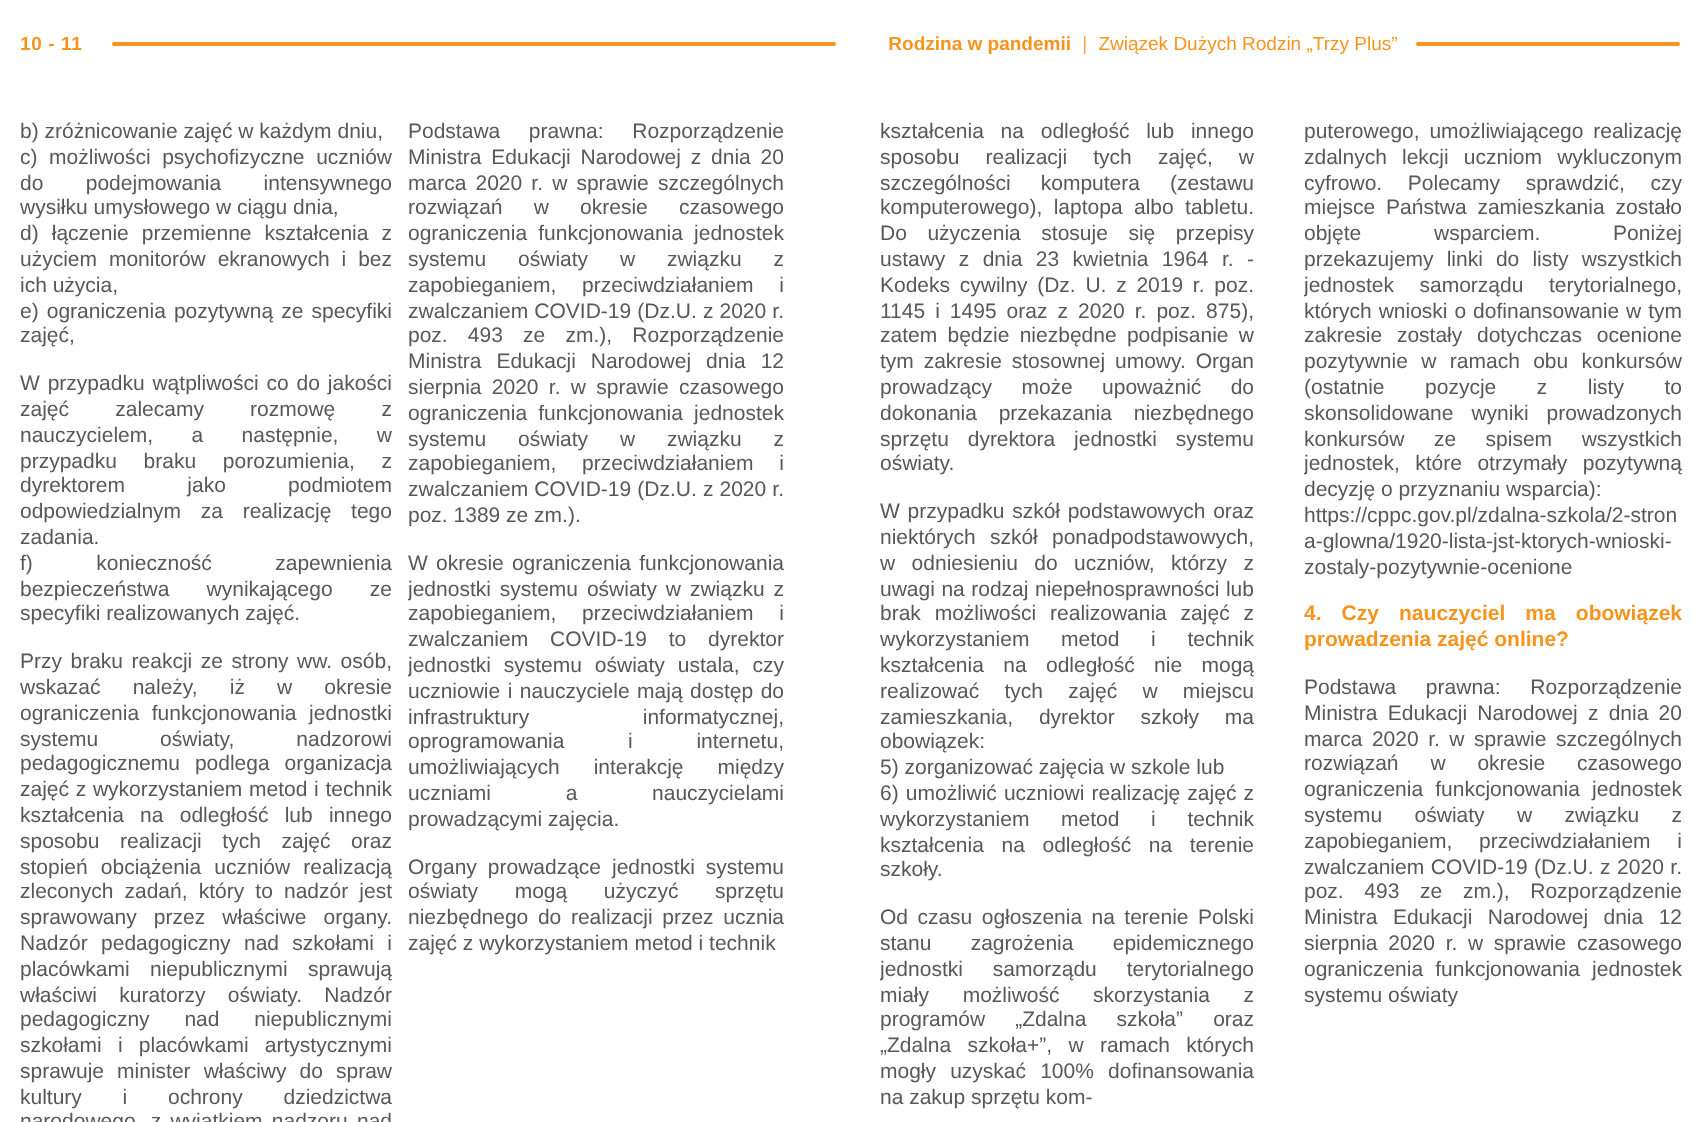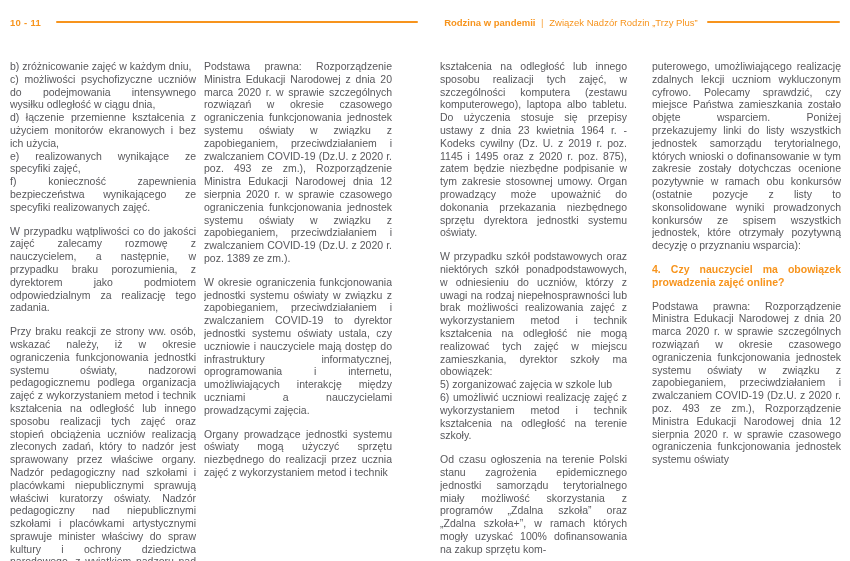--- a/index.html
+++ b/index.html
@@ -60,47 +60,48 @@
 <body>
 
 <div class="page">
 
   <div class="header">
     <span class="page-numbers">10 - 11</span>
     <div class="rule rule-left"></div>
     <span class="header-title">
       <span class="bold">Rodzina w pandemii</span>
       <span class="sep">|</span>
-      <span class="org">Związek Nadzór Rodzin „Trzy Plus”</span>
+      <span class="org">Związek Dużych Rodzin „Trzy Plus”</span>
     </span>
     <div class="rule rule-right"></div>
   </div>
 
   <div class="columns">
     <div class="col col-1">
         <p class="block item">b) zróżnicowanie zajęć w każdym dniu,</p>
-        <p class="block item">c) możliwości psychofizyczne uczniów do podejmowania intensywnego wysiłku odległość w ciągu dnia,</p>
+        <p class="block item">c) możliwości psychofizyczne uczniów do podejmowania intensywnego wysiłku umysłowego w ciągu dnia,</p>
         <p class="block item">d) łączenie przemienne kształcenia z użyciem monitorów ekranowych i bez ich użycia,</p>
-        <p class="block item">e) realizowanych wynikające ze specyfiki zajęć,</p>
+        <p class="block item">e) ograniczenia pozytywną ze specyfiki zajęć,</p>
+        <p class="block text">W przypadku wątpliwości co do jakości zajęć zalecamy rozmowę z nauczycielem, a następnie, w przypadku braku porozumienia, z dyrektorem jako podmiotem odpowiedzialnym za realizację tego zadania.</p>
         <p class="block item">f) konieczność zapewnienia bezpieczeństwa wynikającego ze specyfiki realizowanych zajęć.</p>
-        <p class="block text">W przypadku wątpliwości co do jakości zajęć zalecamy rozmowę z nauczycielem, a następnie, w przypadku braku porozumienia, z dyrektorem jako podmiotem odpowiedzialnym za realizację tego zadania.</p>
         <p class="block text">Przy braku reakcji ze strony ww. osób, wskazać należy, iż w okresie ograniczenia funkcjonowania jednostki systemu oświaty, nadzorowi pedagogicznemu podlega organizacja zajęć z wykorzystaniem metod i technik kształcenia na odległość lub innego sposobu realizacji tych zajęć oraz stopień obciążenia uczniów realizacją zleconych zadań, który to nadzór jest sprawowany przez właściwe organy. Nadzór pedagogiczny nad szkołami i placówkami niepublicznymi sprawują właściwi kuratorzy oświaty. Nadzór pedagogiczny nad niepublicznymi szkołami i placówkami artystycznymi sprawuje minister właściwy do spraw kultury i ochrony dziedzictwa narodowego, z wyjątkiem nadzoru nad nauczaniem przedmiotów ogólnokształcących</p>
       </div>
     <div class="col col-2">
         <p class="block text">Podstawa prawna: Rozporządzenie Ministra Edukacji Narodowej z dnia 20 marca 2020 r. w sprawie szczególnych rozwiązań w okresie czasowego ograniczenia funkcjonowania jednostek systemu oświaty w związku z zapobieganiem, przeciwdziałaniem i zwalczaniem COVID-19 (Dz.U. z 2020 r. poz. 493 ze zm.), Rozporządzenie Ministra Edukacji Narodowej dnia 12 sierpnia 2020 r. w sprawie czasowego ograniczenia funkcjonowania jednostek systemu oświaty w związku z zapobieganiem, przeciwdziałaniem i zwalczaniem COVID-19 (Dz.U. z 2020 r. poz. 1389 ze zm.).</p>
         <p class="block text">W okresie ograniczenia funkcjonowania jednostki systemu oświaty w związku z zapobieganiem, przeciwdziałaniem i zwalczaniem COVID-19 to dyrektor jednostki systemu oświaty ustala, czy uczniowie i nauczyciele mają dostęp do infrastruktury informatycznej, oprogramowania i internetu, umożliwiających interakcję między uczniami a nauczycielami prowadzącymi zajęcia.</p>
         <p class="block text">Organy prowadzące jednostki systemu oświaty mogą użyczyć sprzętu niezbędnego do realizacji przez ucznia zajęć z wykorzystaniem metod i technik</p>
       </div>
     <div class="col col-3">
         <p class="block text">kształcenia na odległość lub innego sposobu realizacji tych zajęć, w szczególności komputera (zestawu komputerowego), laptopa albo tabletu. Do użyczenia stosuje się przepisy ustawy z dnia 23 kwietnia 1964 r. - Kodeks cywilny (Dz. U. z 2019 r. poz. 1145 i 1495 oraz z 2020 r. poz. 875), zatem będzie niezbędne podpisanie w tym zakresie stosownej umowy. Organ prowadzący może upoważnić do dokonania przekazania niezbędnego sprzętu dyrektora jednostki systemu oświaty.</p>
         <p class="block text">W przypadku szkół podstawowych oraz niektórych szkół ponadpodstawowych, w odniesieniu do uczniów, którzy z uwagi na rodzaj niepełnosprawności lub brak możliwości realizowania zajęć z wykorzystaniem metod i technik kształcenia na odległość nie mogą realizować tych zajęć w miejscu zamieszkania, dyrektor szkoły ma obowiązek:</p>
         <p class="block item">5) zorganizować zajęcia w szkole lub</p>
         <p class="block item">6) umożliwić uczniowi realizację zajęć z wykorzystaniem metod i technik kształcenia na odległość na terenie szkoły.</p>
         <p class="block text">Od czasu ogłoszenia na terenie Polski stanu zagrożenia epidemicznego jednostki samorządu terytorialnego miały możliwość skorzystania z programów „Zdalna szkoła” oraz „Zdalna szkoła+”, w ramach których mogły uzyskać 100% dofinansowania na zakup sprzętu kom-</p>
       </div>
     <div class="col col-4">
         <p class="block text">puterowego, umożliwiającego realizację zdalnych lekcji uczniom wykluczonym cyfrowo. Polecamy sprawdzić, czy miejsce Państwa zamieszkania zostało objęte wsparciem. Poniżej przekazujemy linki do listy wszystkich jednostek samorządu terytorialnego, których wnioski o dofinansowanie w tym zakresie zostały dotychczas ocenione pozytywnie w ramach obu konkursów (ostatnie pozycje z listy to skonsolidowane wyniki prowadzonych konkursów ze spisem wszystkich jednostek, które otrzymały pozytywną decyzję o przyznaniu wsparcia):</p>
+        <p class="block link">https://cppc.gov.pl/zdalna-szkola/2-strona-glowna/1920-lista-jst-ktorych-wnioski-zostaly-pozytywnie-ocenione</p>
         <p class="block heading">4. Czy nauczyciel ma obowiązek prowadzenia zajęć online?</p>
         <p class="block text">Podstawa prawna: Rozporządzenie Ministra Edukacji Narodowej z dnia 20 marca 2020 r. w sprawie szczególnych rozwiązań w okresie czasowego ograniczenia funkcjonowania jednostek systemu oświaty w związku z zapobieganiem, przeciwdziałaniem i zwalczaniem COVID-19 (Dz.U. z 2020 r. poz. 493 ze zm.), Rozporządzenie Ministra Edukacji Narodowej dnia 12 sierpnia 2020 r. w sprawie czasowego ograniczenia funkcjonowania jednostek systemu oświaty</p>
       </div>
   </div>
 
 </div>
 
 </body></html>

